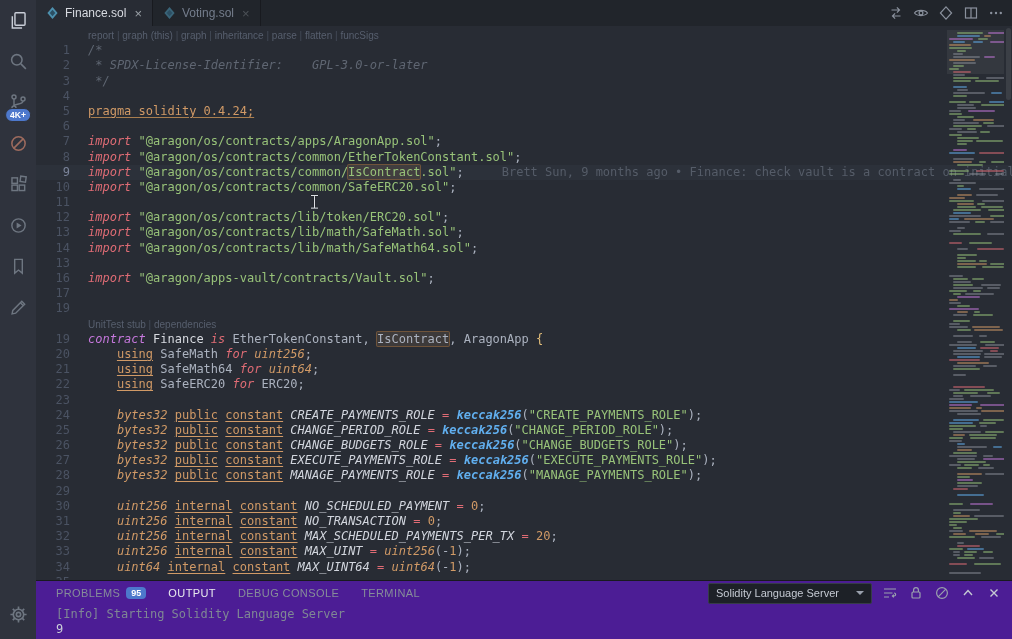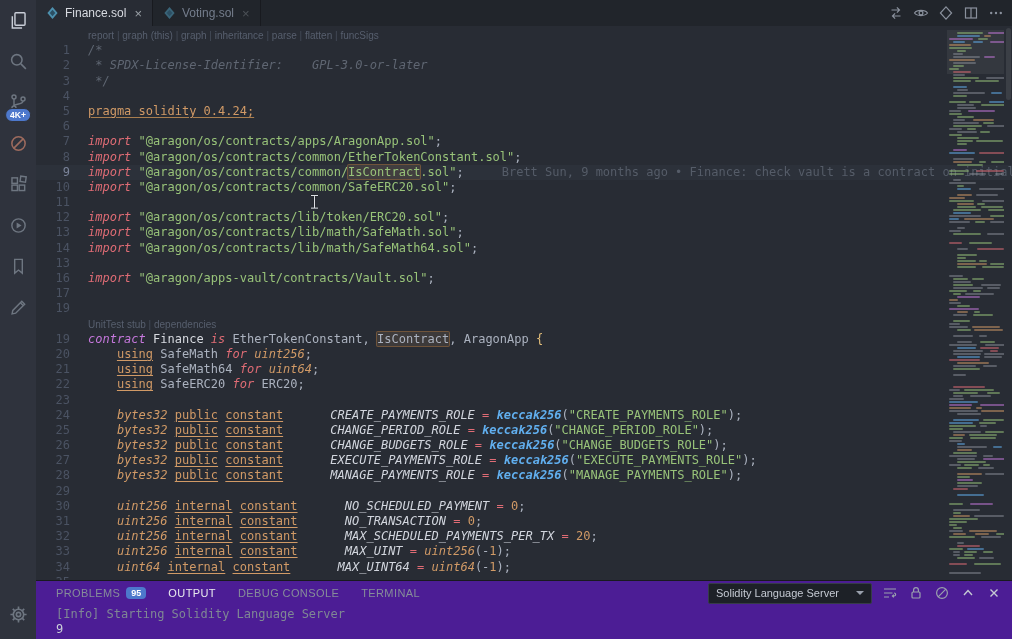--- a/index.html
+++ b/index.html
@@ -41,21 +41,21 @@
   .lens-sep{color:#454c59;}
   .blame{color:#555c68;margin-left:38px;}
   .tk-cm{color:#5f6672;font-style:italic;}
   .tk-pg{color:#d19a66;text-decoration:underline;text-underline-offset:2px;text-decoration-color:#a97e4e;}
   .tk-kw{color:#e06c75;font-style:italic;}
   .tk-kw2{color:#c678dd;font-style:italic;}
   .tk-cls{color:#d7dae0;}
   .tk-st{color:#98c379;}
   .tk-ty{color:#d19a66;font-style:italic;}
   .tk-md{color:#d19a66;text-decoration:underline;text-underline-offset:2px;}
-  .tk-cn{color:#d2d6de;font-style:italic;margin-left:40px;}
+  .tk-cn{color:#d2d6de;font-style:italic;}
   .tk-op{color:#e06c75;}
   .tk-fn{color:#61afef;font-style:italic;font-weight:700;}
   .tk-nm{color:#d19a66;}
   .tk-pl{color:#abb2bf;}
   .tk-br{color:#e5c07b;}
   .tk-hlw{background:rgba(209,154,102,.13);box-shadow:0 0 0 1px #70543a;border-radius:1px;}
   
   .minimap{position:absolute;top:4px;right:8px;width:57px;height:546px;overflow:hidden;cursor:pointer;}
   .mm-line{position:absolute;height:2px;border-radius:1px;}
   .mm-slider{position:absolute;left:0;right:0;top:0;height:44px;background:rgba(255,255,255,.06);}

